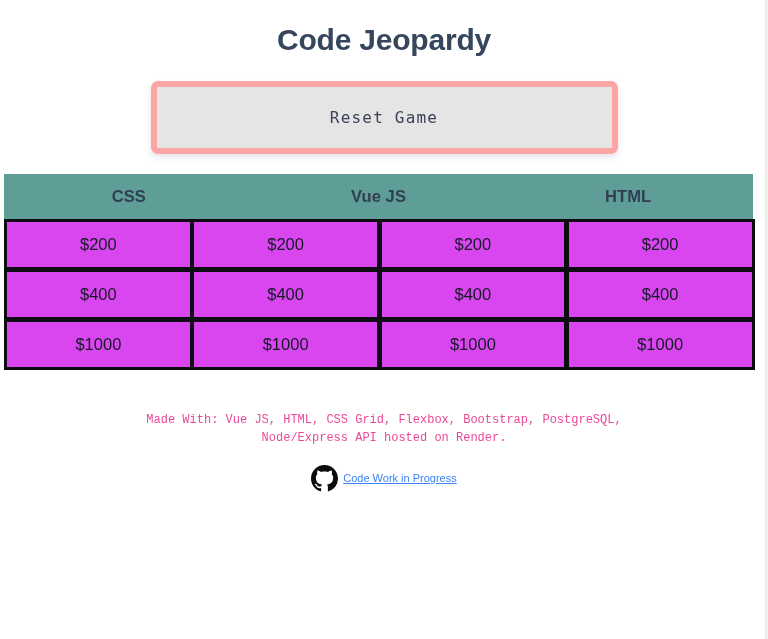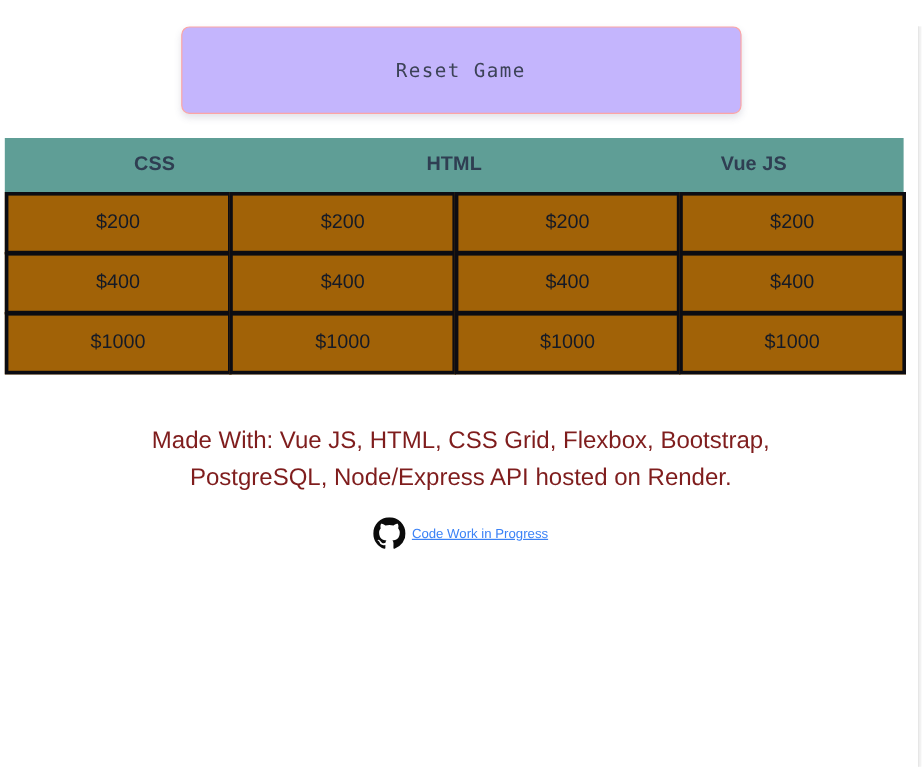--- a/index.html
+++ b/index.html
@@ -61,22 +61,22 @@
   }
 
   .reset-wrap {
     display: flex;
     justify-content: center;
     margin-top: 22px;
   }
   .reset-button {
     width: 467px;
     height: 73px;
-    background: #c4b5fd;
-    border: 1px solid #fca5a5;
+    background: #e5e5e5;
+    border: 6px solid #fca5a5;
     border-radius: 7px;
     box-shadow: 0 3px 6px rgba(80, 80, 120, 0.16);
     display: flex;
     align-items: center;
     justify-content: center;
     cursor: pointer;
     padding: 0;
   }
   .reset-label {
     font-family: "DejaVu Sans Mono", "Liberation Mono", monospace;
@@ -105,41 +105,42 @@
   }
 
   .board-grid {
     display: grid;
     grid-template-columns: repeat(4, 1fr);
     grid-auto-rows: 50px;
     gap: 0;
   }
   .tile {
     border: 3px solid #0c0c12;
-    background: #a16207;
+    background: #d946ef;
     display: flex;
     align-items: center;
     justify-content: center;
     font-size: 16.5px;
     color: #151a26;
     cursor: pointer;
     margin-right: -1.5px;
     margin-bottom: -1.5px;
   }
 
   .footer {
     margin-top: 42px;
     text-align: center;
   }
   .made-with {
-    font-size: 20px;
+    font-size: 12px;
     line-height: 1.55;
-    color: #7f1d1d;
+    color: #ec4899;
     margin: 0 auto;
     max-width: 540px;
+    font-family: Liberation Mono, monospace;
   }
   .repo-row {
     margin-top: 17px;
     display: flex;
     align-items: center;
     justify-content: center;
     gap: 5px;
   }
   .gh-icon {
     width: 27px;
@@ -154,34 +155,35 @@
     cursor: pointer;
   }
 </style>
 </head>
 <body>
 
 <div class="page">
 
   <div class="scrollbar-track"></div>
 
+  <h1 class="app-title">Code Jeopardy</h1>
 
 
   <div class="reset-wrap">
     <button class="reset-button">
       <span class="reset-label">Reset Game</span>
     </button>
   </div>
 
   <div class="board">
 
     <div class="board-header">
       <div class="category">CSS</div>
+      <div class="category">Vue JS</div>
       <div class="category">HTML</div>
-      <div class="category">Vue JS</div>
     </div>
 
     <div class="board-grid">
       <div class="tile">$200</div>
       <div class="tile">$200</div>
       <div class="tile">$200</div>
       <div class="tile">$200</div>
 
       <div class="tile">$400</div>
       <div class="tile">$400</div>

